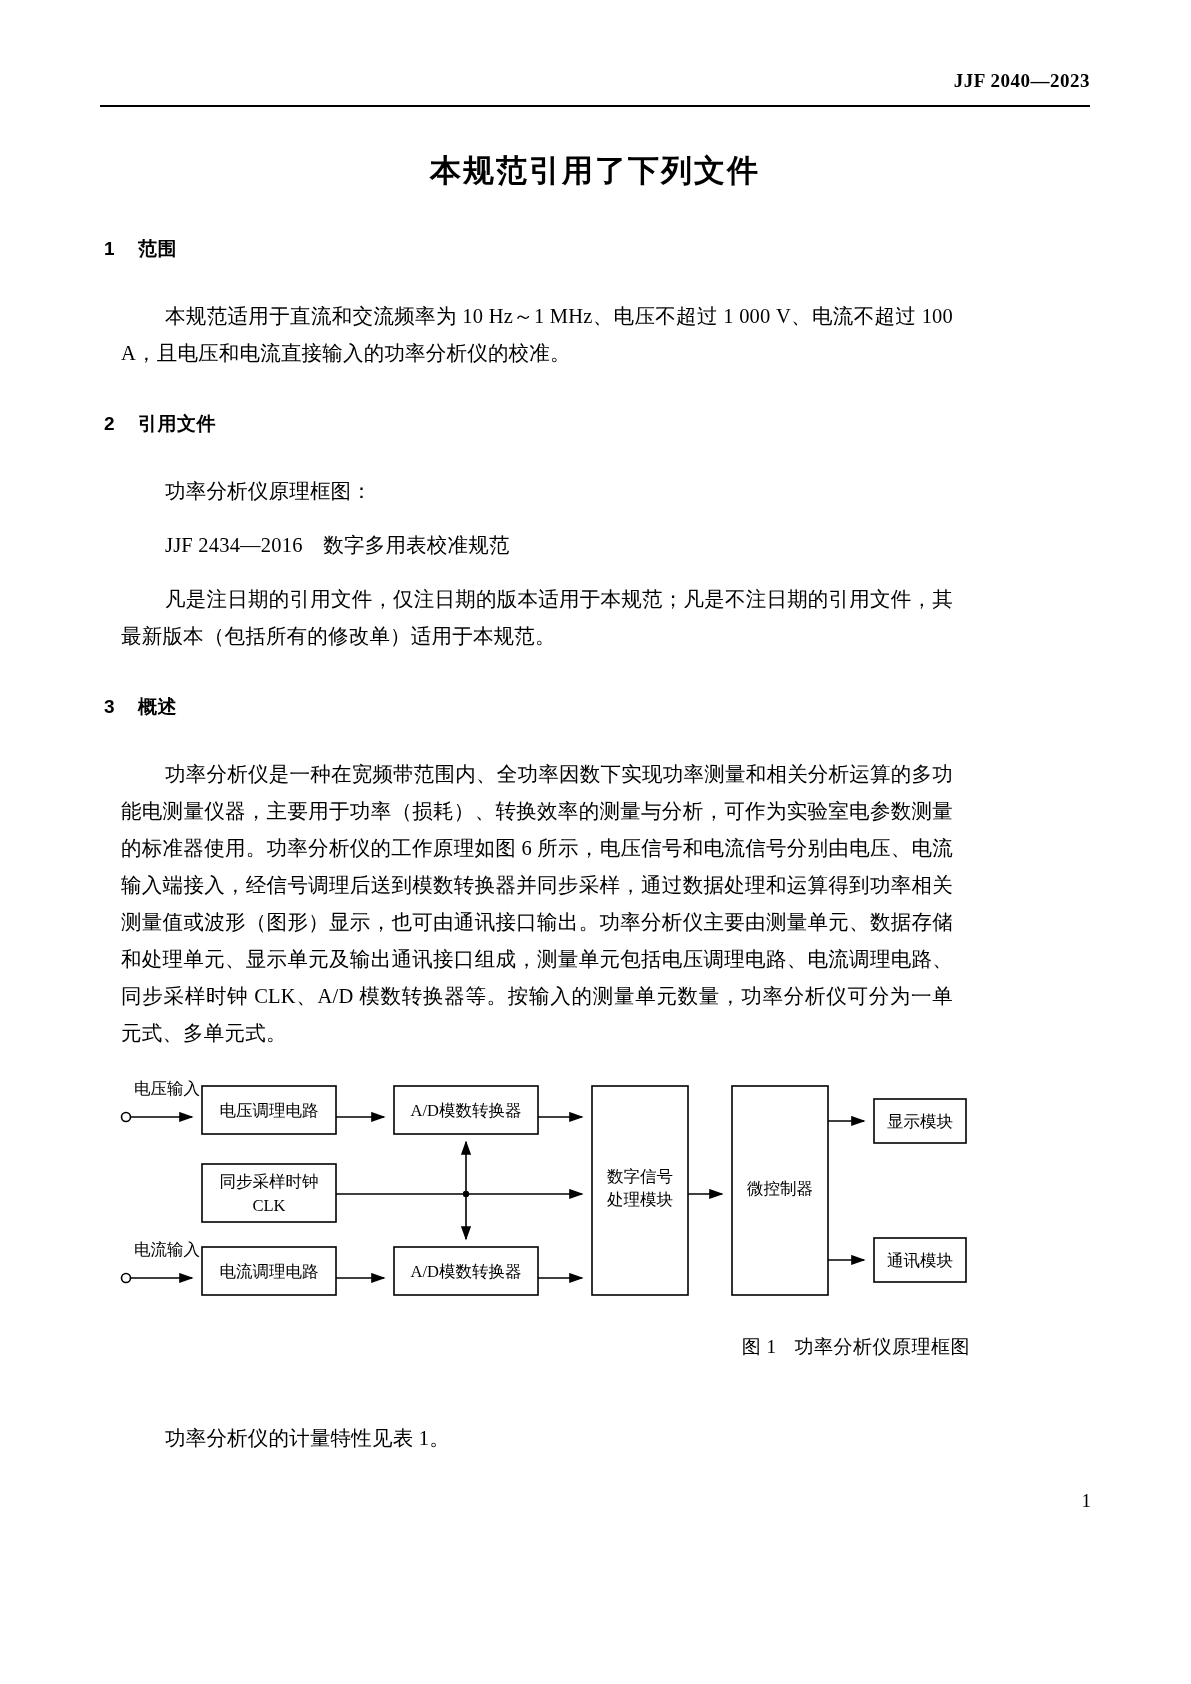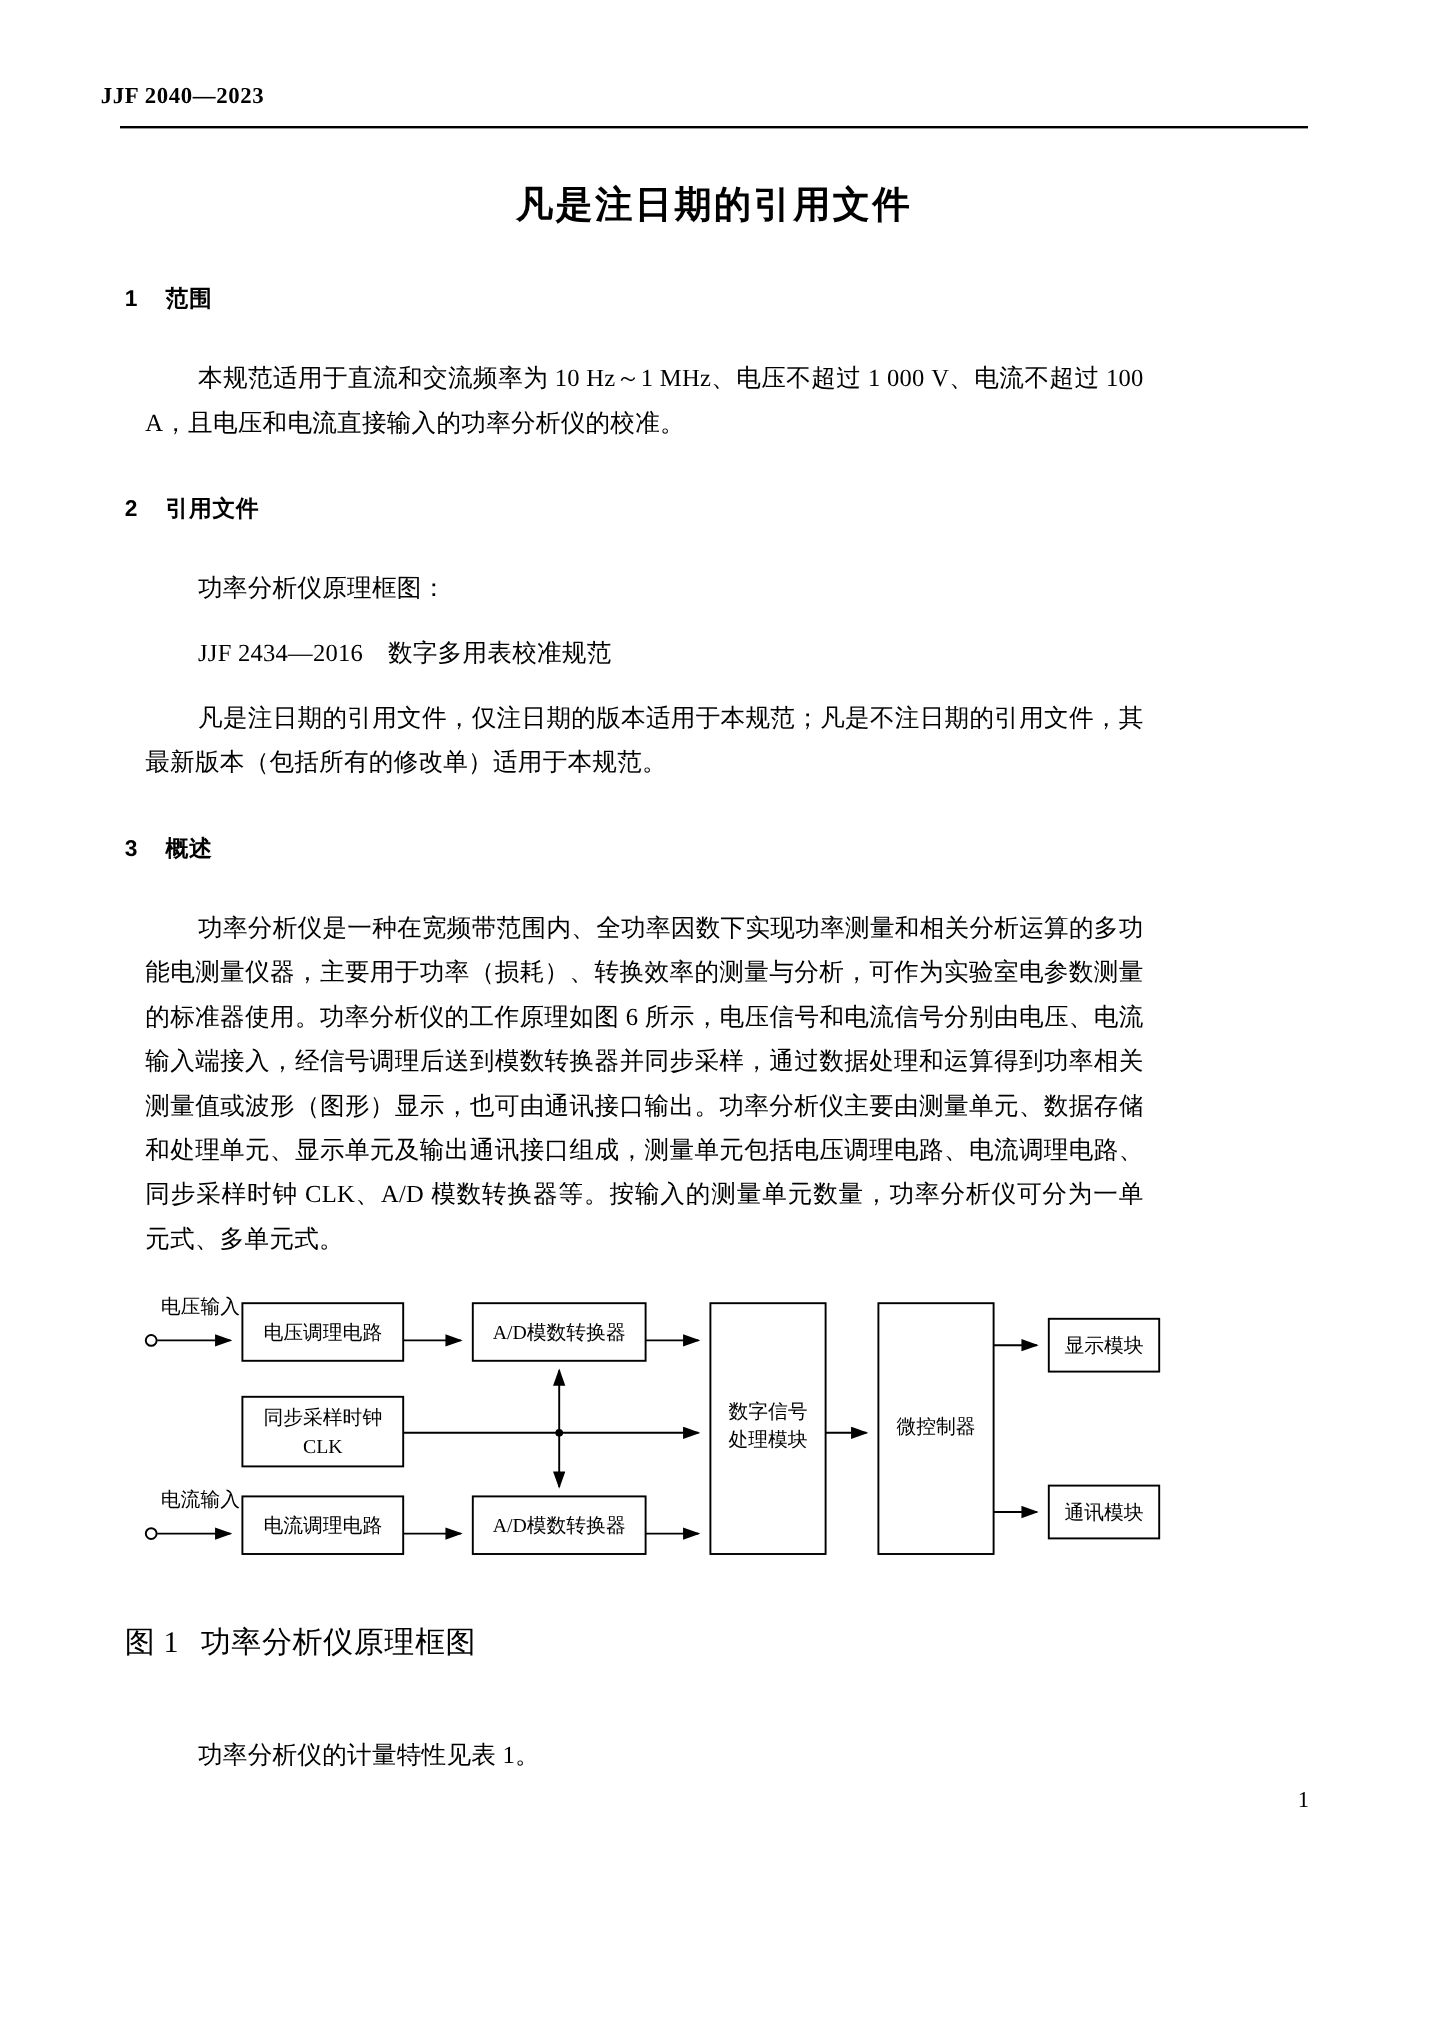--- a/index.html
+++ b/index.html
@@ -8,22 +8,22 @@
     background:#ffffff;
     font-family:"Liberation Serif", serif;
     color:#000000;
     position:relative;
     overflow:hidden;
   }
   .page { position:absolute; left:0; top:0; width:1191px; height:1684px; }
 
   
   .header {
-    position:absolute; left:84px; top:70px; width:990px;
-    text-align:left;
+    position:absolute; left:100px; top:70px; width:990px;
+    text-align:right;
   }
   .header-text {
     font-family:"Liberation Serif", serif;
     font-weight:bold;
     font-size:19px;
     letter-spacing:0.5px;
   }
   .header-rule {
     position:absolute; left:100px; top:105px; width:990px; height:2px;
     background:#000;
@@ -66,23 +66,23 @@
 
   
   .figure-wrap {
     position:relative;
     width:866px;
     height:258px;
     margin-top:20px;
   }
   .fig { position:absolute; left:0; top:0; }
   .fig-caption {
-    text-align:left;
-    font-size:25px;
-    margin-top:22px;
+    text-align:right;
+    font-size:19px;
+    margin-top:4px;
     letter-spacing:0.5px;
   }
   .fig-caption .cap-num { margin-right:18px; }
 
   
   .page-num {
     position:absolute; right:100px; bottom:172px;
     font-size:19px;
   }
   svg text {
@@ -93,21 +93,21 @@
 </head>
 <body>
 
 <div class="page">
 
   <div class="header">
     <span class="header-text">JJF 2040—2023</span>
   </div>
   <div class="header-rule"></div>
 
-  <div class="doc-title">凡是注日期的引用文件</div>
+  <div class="doc-title">本规范引用了下列文件</div>
 
   <div class="content">
 
     <div class="sec-head">
       <span class="num">1</span><span>范围</span>
     </div>
     <div class="gap-s"></div>
     <p class="para indent">本规范适用于直流和交流频率为 10 Hz～1 MHz、电压不超过 1 000 V、电流不超过 100 A，且电压和电流直接输入的功率分析仪的校准。</p>
 
     <div class="gap-m"></div>

